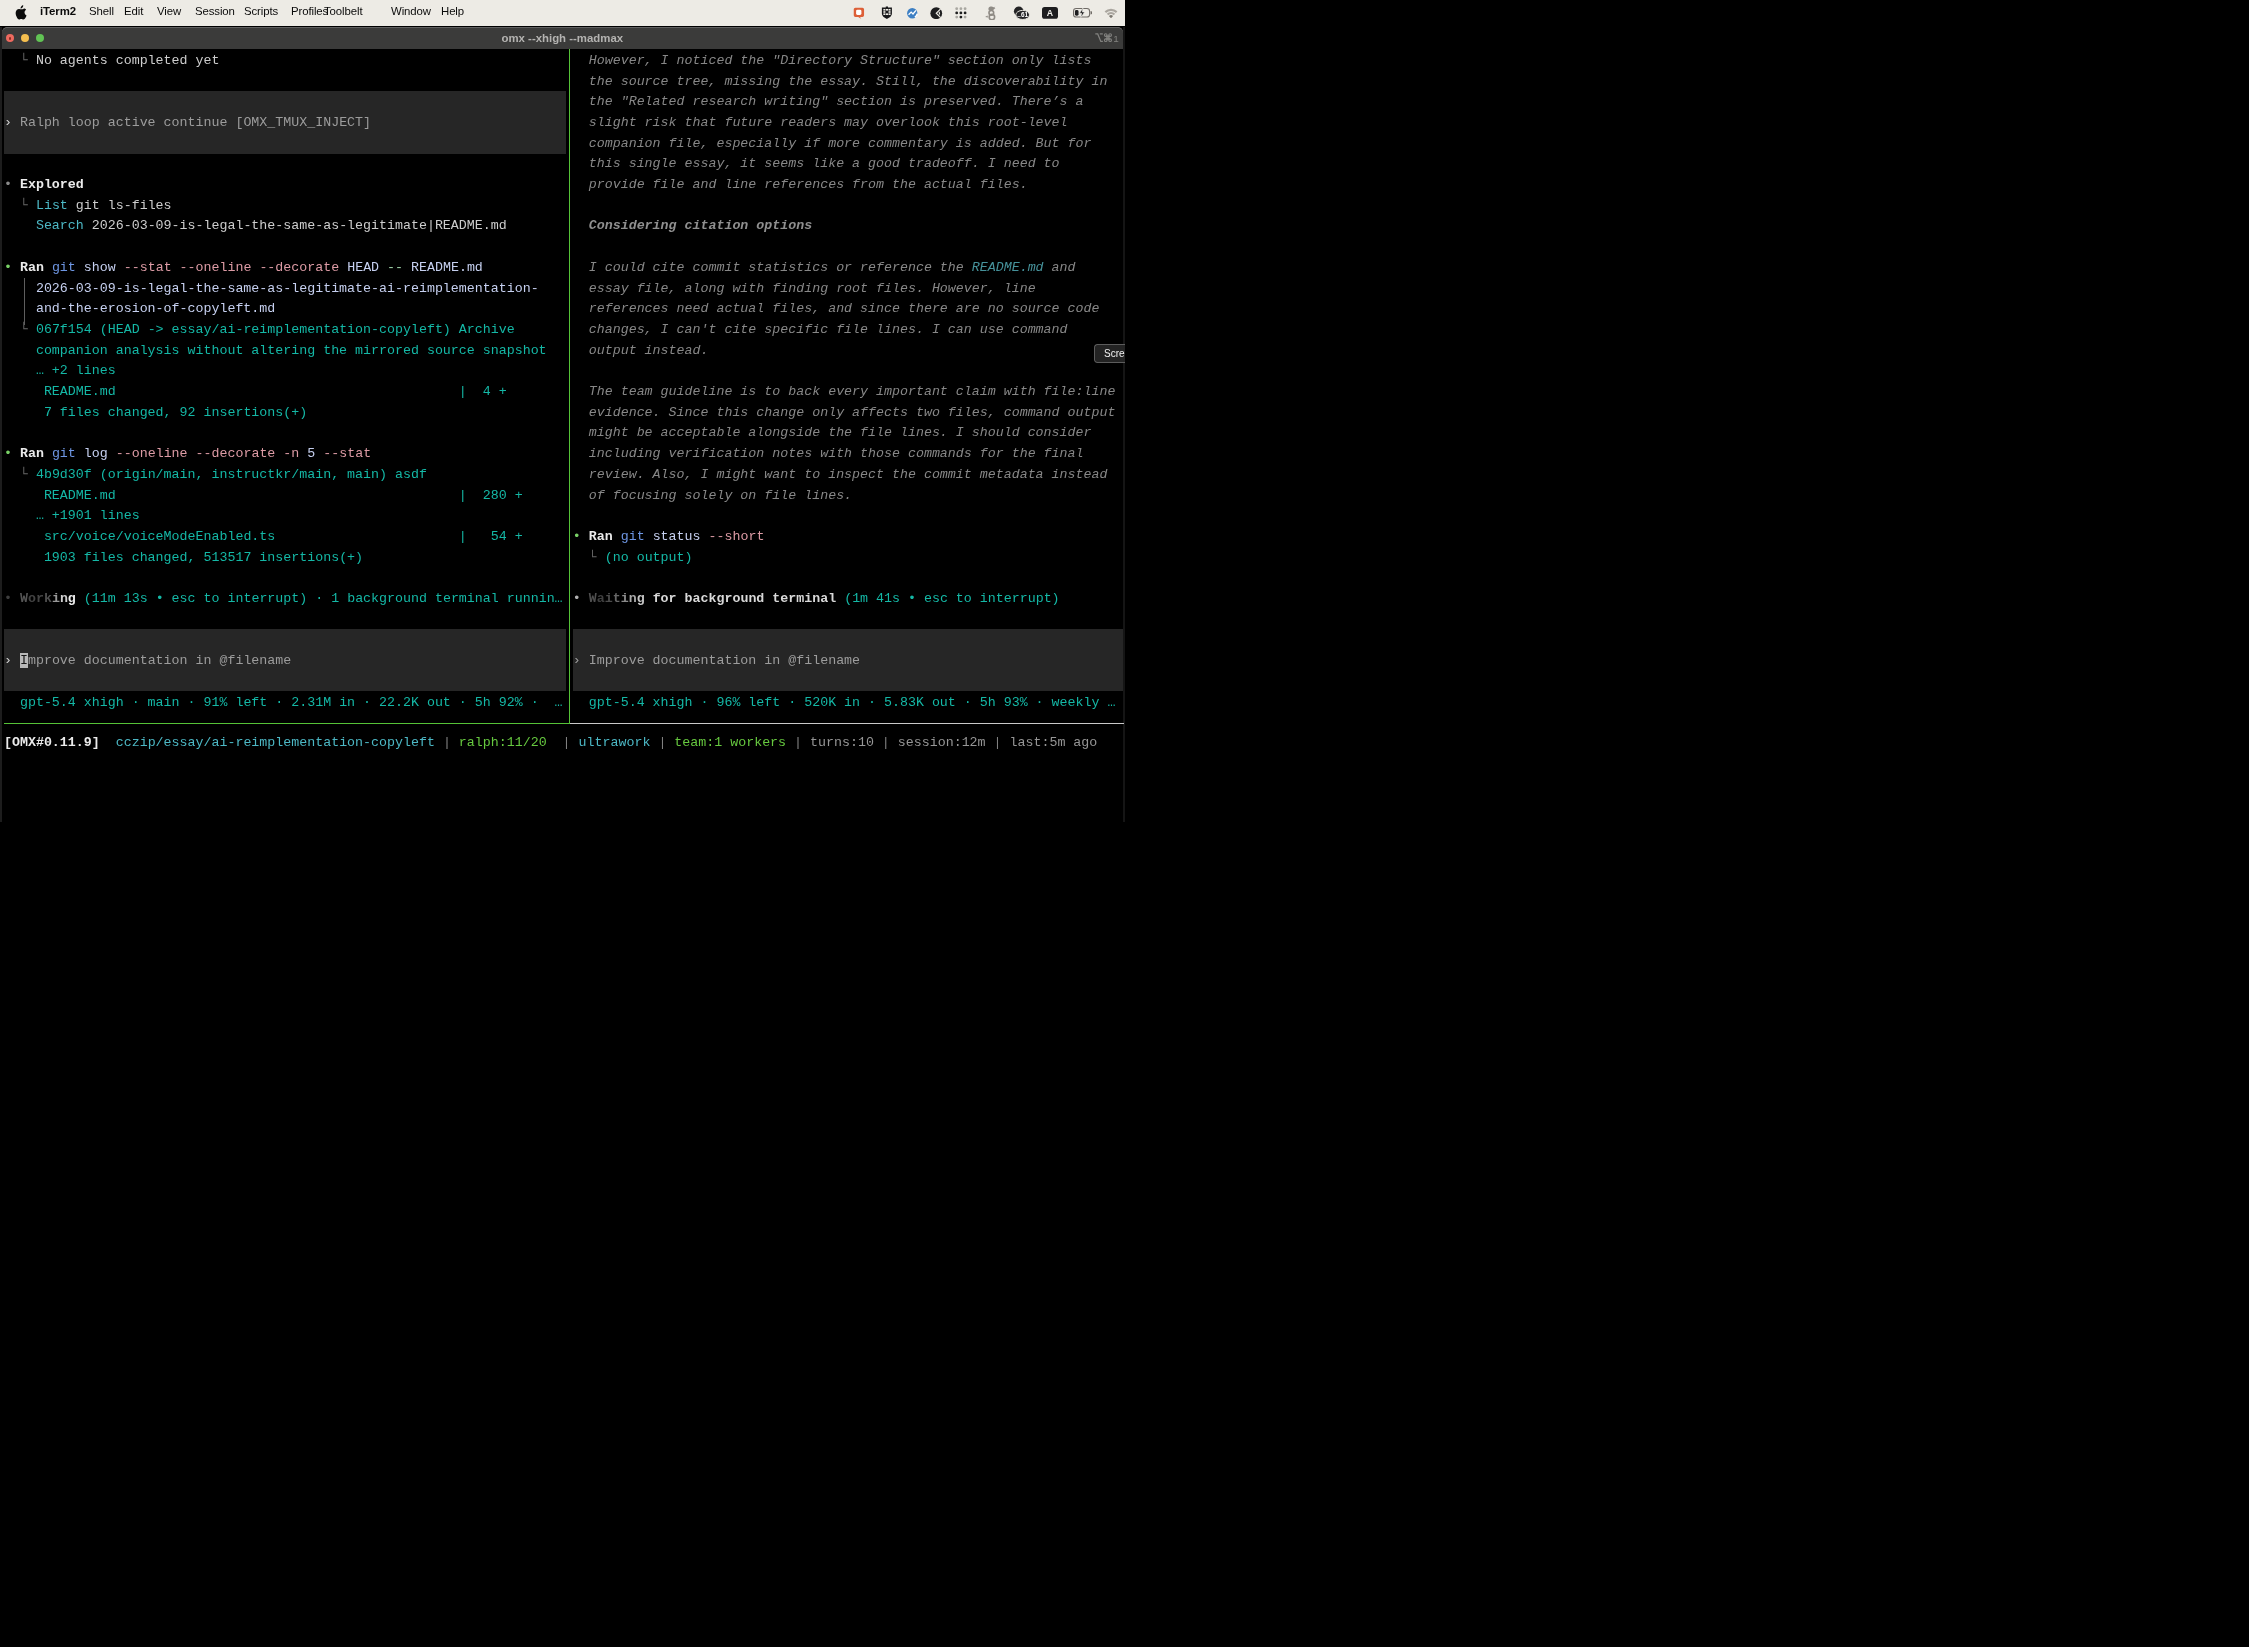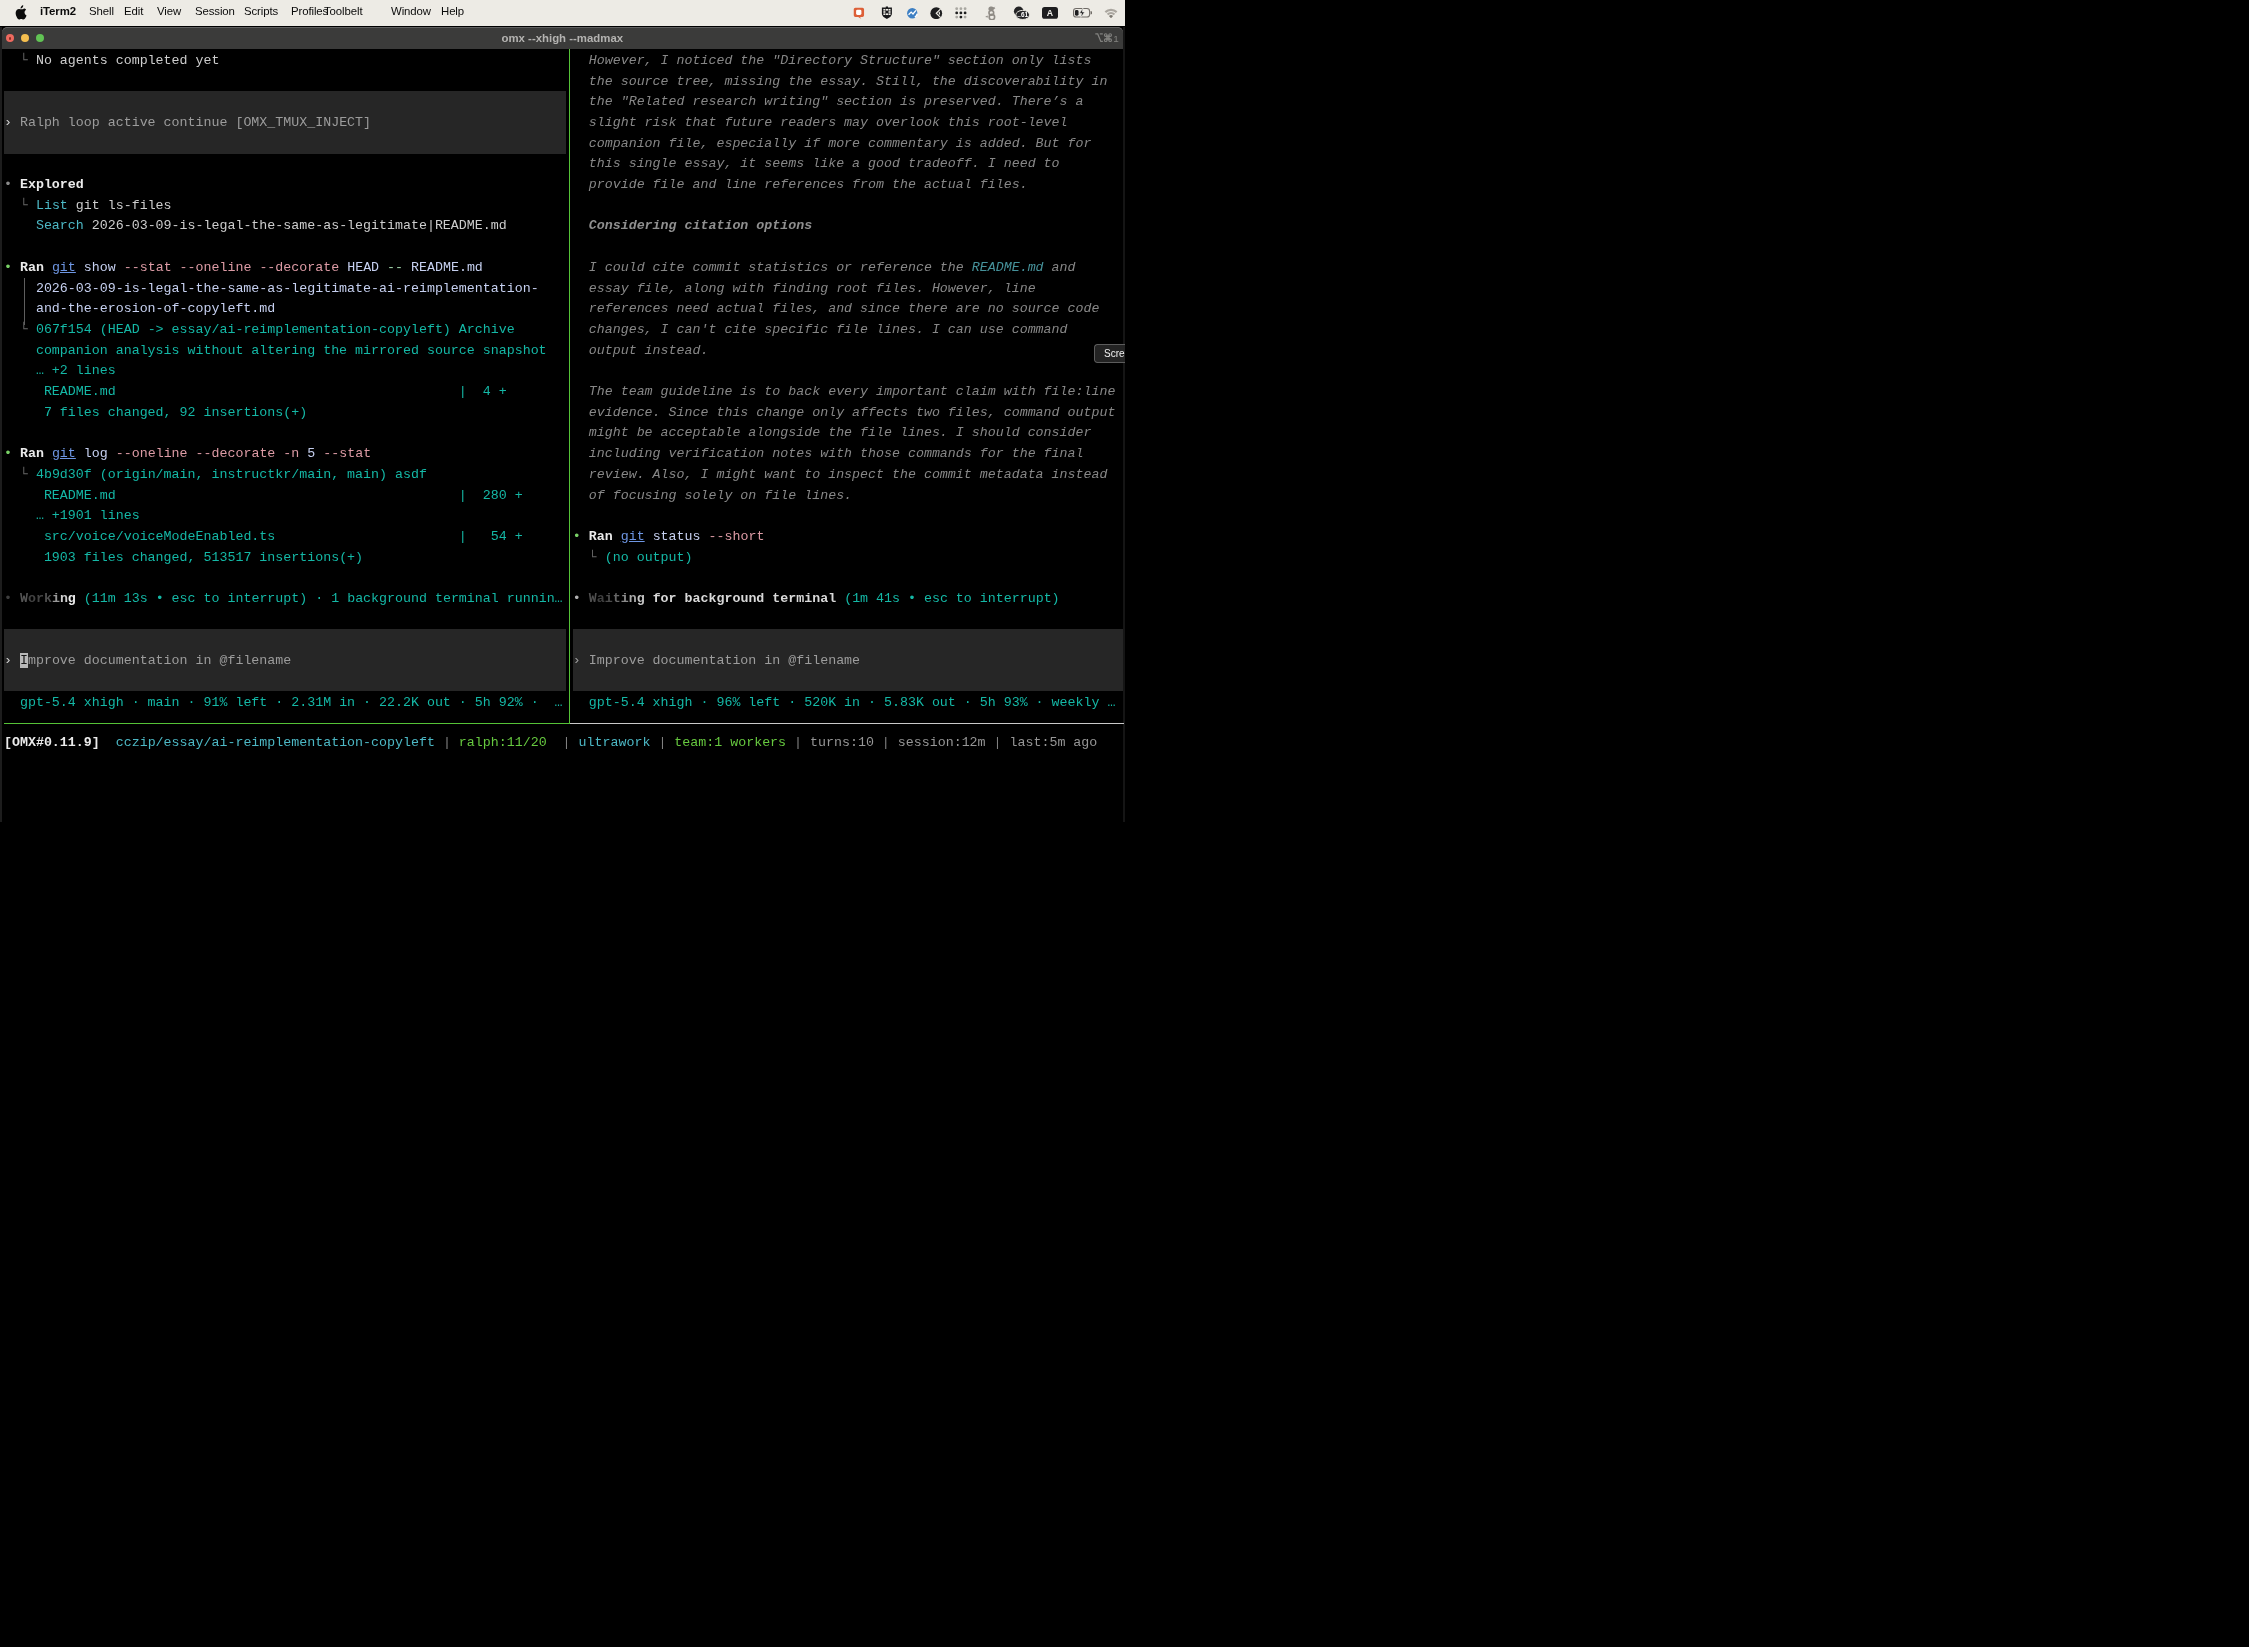--- a/index.html
+++ b/index.html
@@ -50,21 +50,21 @@
              line-height:17px; padding-left:9.2px; }
 
   
   .w  { color:#ebebeb; font-weight:bold; }   
   .g  { color:#14b8a6;text-align:right; }                     
   .g2 { color:#9c9c9c; }
   .t  { color:#666666; }                     
   .c  { color:#4cb8c5; }                     
   .bu { color:#79d166; }                     
   .gb { color:#8a8a8a; }                     
-  .bl { color:#6e96e3;text-decoration:underline; }                     
+  .bl { color:#6e96e3; }                     
   .lv { color:#c6d0f0; }                     
   .pk { color:#dd9ba5; }                     
   .mi2{ color:#a3d7ad; }                     
   .pr { color:#d4d4d4; }                     
   .cur{ background:#b8b8b8; color:#161616; }
   .it { font-style:italic; color:#878787; }
   .itb{ font-style:italic; font-weight:bold; color:#8f8f8f; }
   .itc{ font-style:italic; color:#46929b; }
   .grn{ color:#66c83f; }
   .sep{ color:#808080; }

